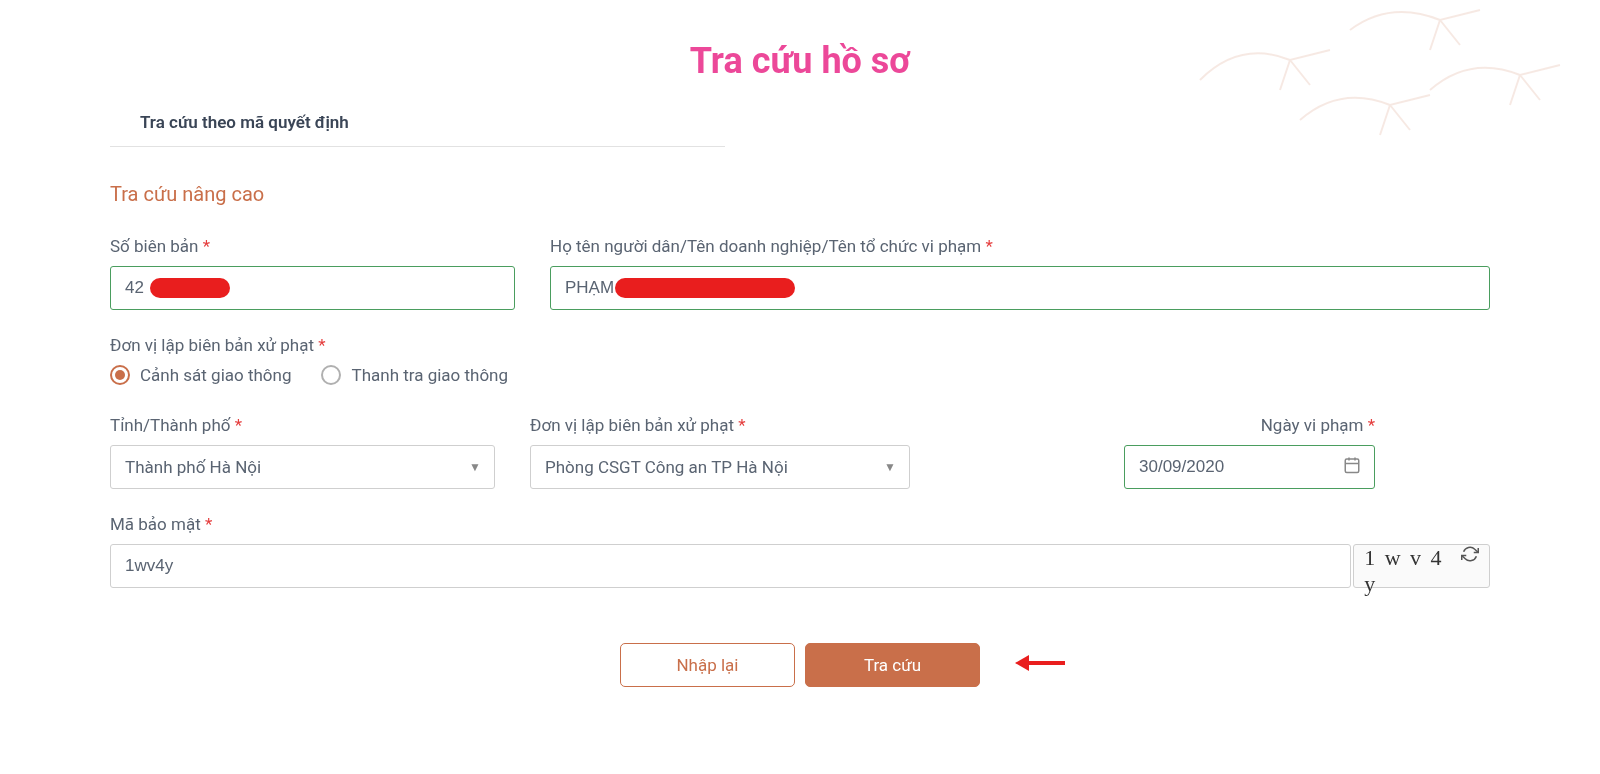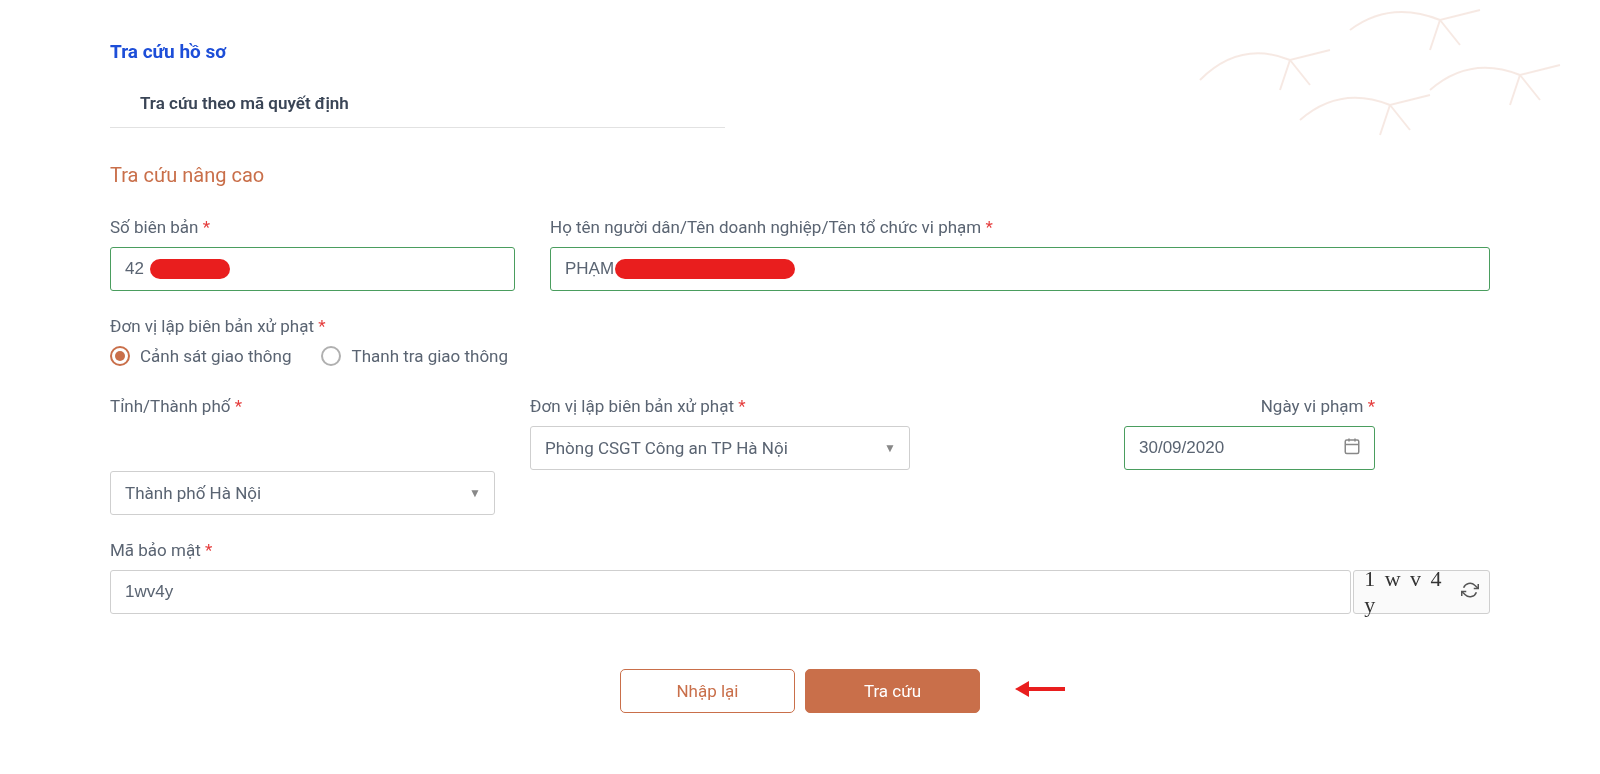--- a/index.html
+++ b/index.html
@@ -23,24 +23,25 @@
       width: 450px;
       height: 200px;
       opacity: 0.15;
       pointer-events: none;
     }
     .decorative-bg svg {
       width: 100%;
       height: 100%;
     }
     h1 {
-      font-size: 19px;
+      font-size: 36px;
       font-weight: 700;
-      color: #1d4ed8;
+      color: #ec4899;
       margin-bottom: 20px;
+      text-align: center;
     }
     .tabs {
       display: flex;
       border-bottom: 1px solid #e2e2e2;
       margin-bottom: 35px;
       max-width: 615px;
     }
     .tab {
       padding: 10px 30px 12px 30px;
       font-size: 17px;
@@ -70,21 +71,20 @@
       flex-direction: column;
     }
     .form-group.col-1 {
       width: 405px;
     }
     .form-group.col-2 {
       flex: 1;
     }
     .form-group.col-city {
       width: 385px;
-      gap: 45px;
     }
     .form-group.col-unit {
       width: 380px;
     }
     .form-group.col-date {
       width: 420px;
       margin-left: 10px;
       align-items: flex-end;
     }
     label {
@@ -206,21 +206,21 @@
     .captcha-input {
       width: 240px;
       border-color: #cfcfcf !important;
     }
     .captcha-display {
       width: 150px;
       height: 44px;
       border: 1px solid #cfcfcf;
       border-radius: 3px;
       display: flex;
-      align-items: center;
+      align-items: flex-start;
       justify-content: space-between;
       padding: 0 10px;
       background: #fafafa;
     }
     .captcha-text {
       font-family: Georgia, serif;
       font-size: 22px;
       letter-spacing: 2px;
       color: #333;
     }

